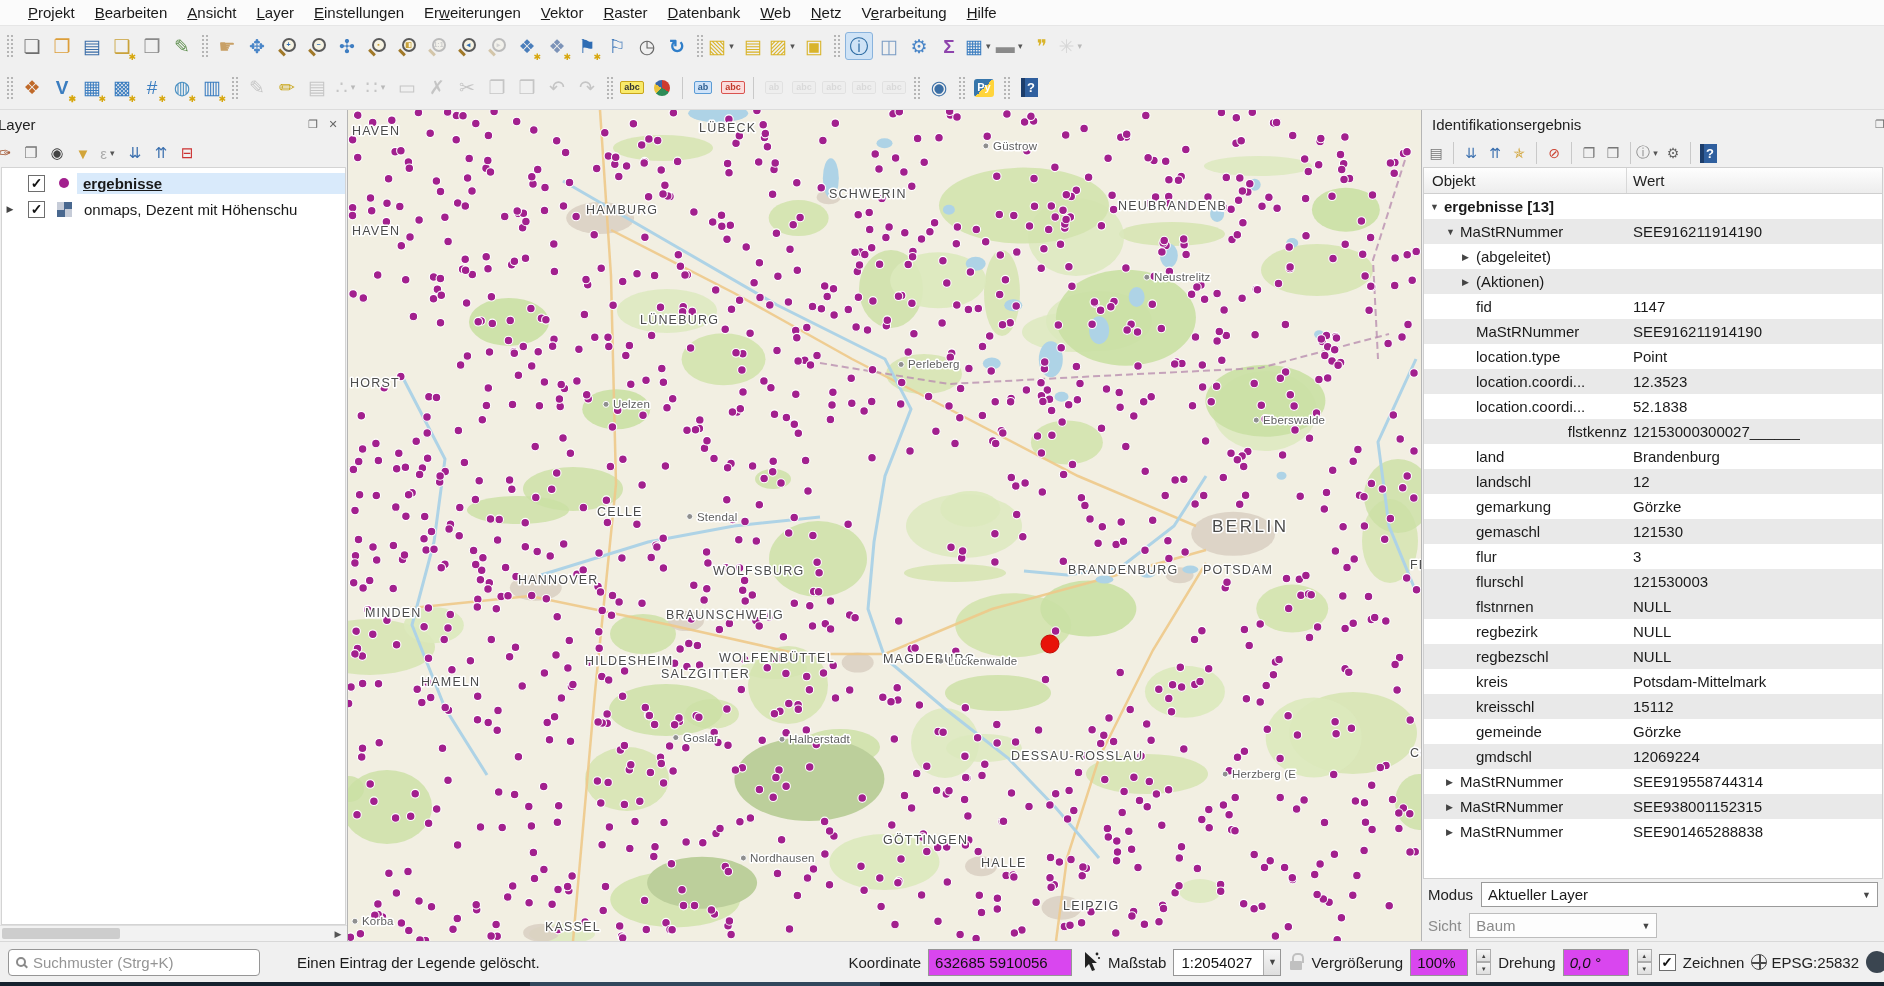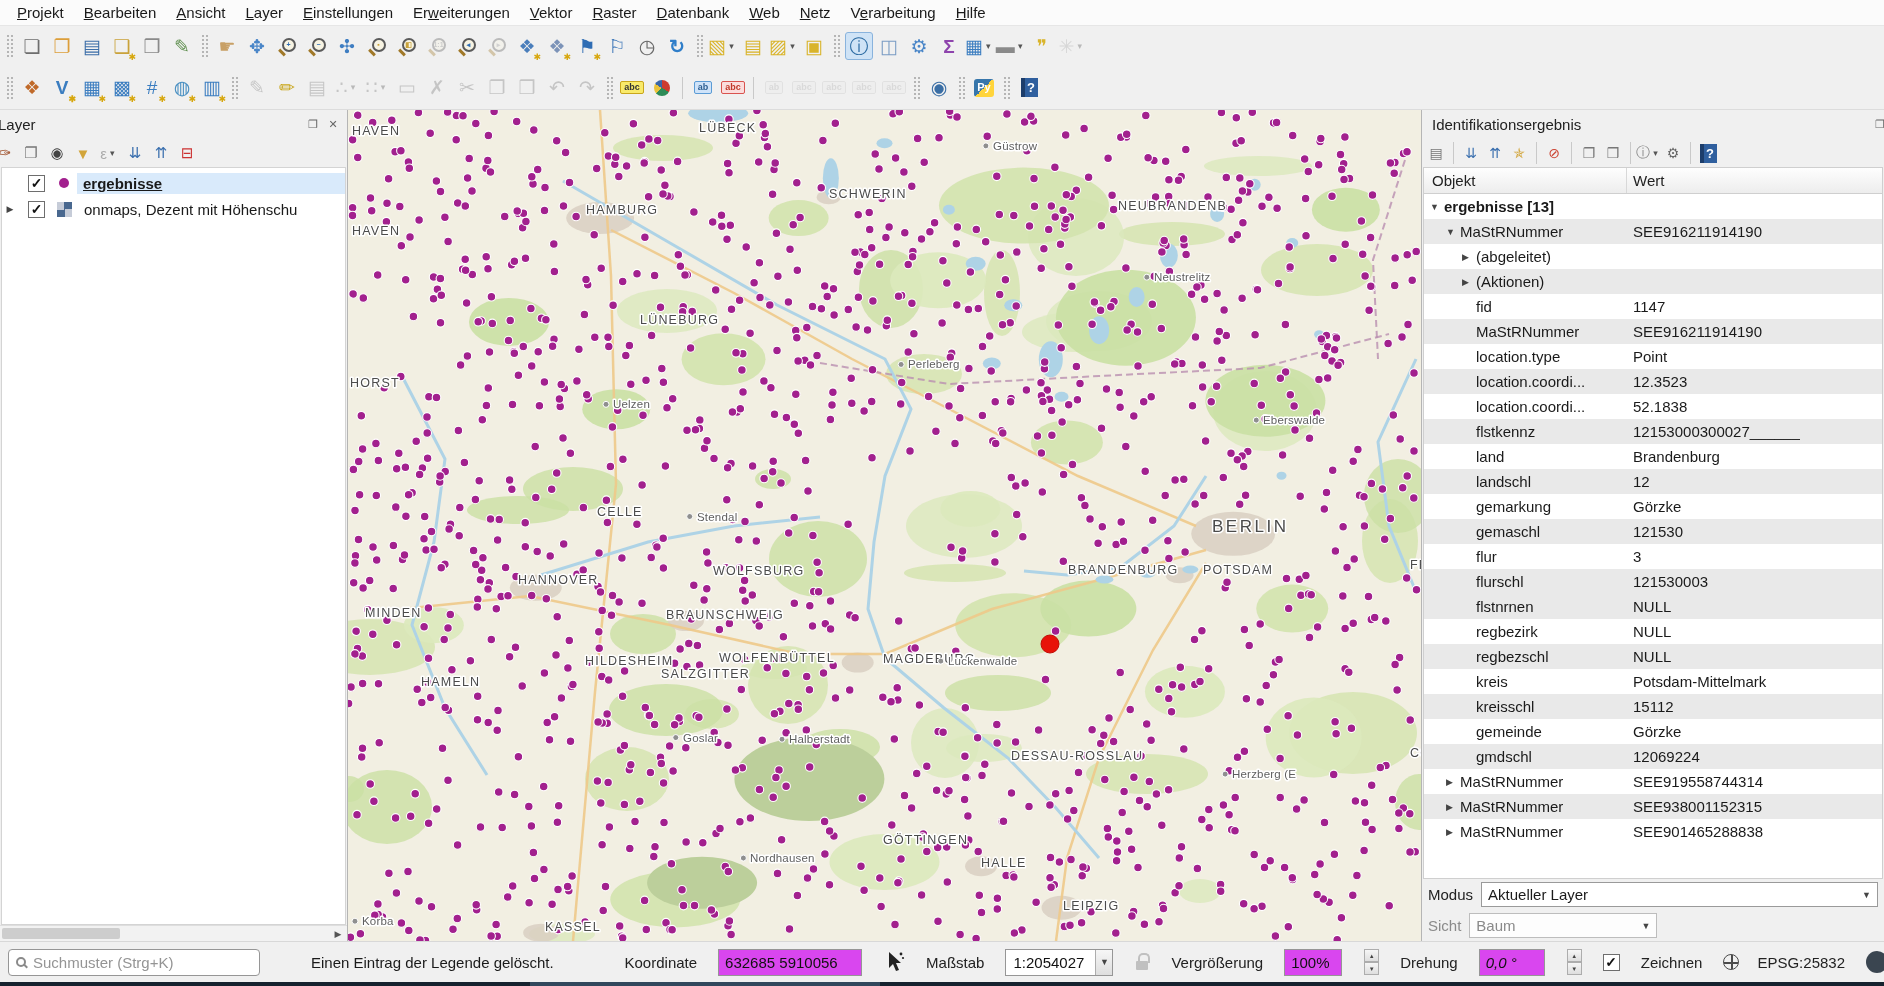--- a/index.html
+++ b/index.html
@@ -1,20 +1,20 @@
 <!DOCTYPE html>
 <html><head>
 <meta charset="utf-8">
 <style>
 *{box-sizing:border-box;margin:0;padding:0}
 html,body{width:1884px;height:986px;overflow:hidden}
 body{font-family:"Liberation Sans",sans-serif;font-size:15px;background:#f0f0f0;color:#1a1a1a}
 #app{position:relative;width:1884px;height:986px;background:#f0f0f0}
 
-#menubar{height:26px;background:#fbfbfb;border-bottom:1px solid #e6e6e6;display:flex;align-items:center;padding-left:7px}
+#menubar{height:26px;background:#fbfbfb;border-bottom:1px solid #e6e6e6;display:flex;align-items:center;padding-left:18px}
 .mitem{padding:3px 10px;white-space:nowrap;cursor:default}
 
 .tbrow{display:flex;align-items:center;background:#f0f0f0;padding:0 2px;overflow:hidden}
 #tb1{height:40px}
 #tb2{height:44px;border-bottom:1px solid #dcdcdc}
 .tbi{min-width:28px;height:28px;display:inline-flex;align-items:center;justify-content:center;font-size:19px;line-height:1;position:relative;border-radius:3px;margin:0 1px;cursor:default}
 .tbi.b{font-weight:bold}
 .tbi.act{background:#cfe3f6;border:1px solid #89b3dd}
 .tbi.dis{opacity:.35}
 .addstar::after{content:"✱";position:absolute;right:0;bottom:-2px;font-size:9px;color:#d7a70e}
@@ -60,21 +60,21 @@
 .idrow{height:25px;display:flex;align-items:center}
 .idrow.alt{background:#e9e9e9}
 .objcell{width:203px;flex:none;display:flex;align-items:center;overflow:hidden;white-space:nowrap}
 .valcell{flex:1;overflow:hidden;white-space:nowrap;padding-left:6px}
 .ar{width:14px;font-size:9px;color:#444;flex:none}
 .modusrow{height:31px;display:flex;align-items:center;padding:2px 6px;gap:8px;flex:none}
 .combo{height:25px;background:#fff;border:1px solid #9a9a9a;display:flex;align-items:center;padding:0 6px;gap:6px}
 .combo .ca{margin-left:auto;font-size:9px;color:#444}
 .combo.grayed{color:#8a8a8a;border-color:#bdbdbd;background:#fdfdfd}
 
-#statusbar{height:41px;background:#f0f0f0;border-top:1px solid #d8d8d8;display:flex;align-items:center;padding:0 8px;gap:21px;white-space:nowrap}
+#statusbar{height:41px;background:#f0f0f0;border-top:1px solid #d8d8d8;display:flex;align-items:center;padding:0 8px;gap:7px;white-space:nowrap}
 .sbox{height:27px;background:#fff;border:1px solid #969696;display:flex;align-items:center;padding:0 7px;color:#111}
 #searchbox{width:252px;border-radius:4px;color:#949494;gap:7px}
 .sglass{width:10px;height:10px;border:2px solid #8a8a8a;border-radius:50%;position:relative;flex:none}
 .sglass::after{content:"";position:absolute;width:5px;height:2px;background:#8a8a8a;right:-4px;bottom:-2px;transform:rotate(45deg)}
 #sbmsg{margin-left:30px;flex:1;overflow:hidden}
 .sblabel{color:#222}
 input.sfield{height:27px;background:#d946ef;border:1px solid #969696;padding:0 6px;font-family:"Liberation Sans",sans-serif;font-size:15px;color:#111}
 .spin{display:inline-flex;flex-direction:column;width:15px;height:26px;margin-left:1px}
 .spin span{flex:1;font-size:6px;color:#444;display:flex;align-items:center;justify-content:center;background:linear-gradient(#f6f6f6,#dedede);border:1px solid #adadad}
 .cabtn{width:17px;height:25px;display:flex;align-items:center;justify-content:center;font-size:9px;color:#444;background:linear-gradient(#f6f6f6,#dedede);border-left:1px solid #adadad}
@@ -1909,21 +1909,21 @@
             </div>
             <div class="valcell">12.3523</div>
           </div>
           <div class="idrow">
             <div class="objcell" style="padding-left: 52px;">
               <span>location.coordi...</span>
             </div>
             <div class="valcell">52.1838</div>
           </div>
           <div class="idrow alt">
-            <div class="objcell" style="padding-left: 52px;">
+            <div class="objcell" style="padding-left: 52px; justify-content: flex-end;">
               <span>flstkennz</span>
             </div>
             <div class="valcell">12153000300027______</div>
           </div>
           <div class="idrow">
             <div class="objcell" style="padding-left: 52px;">
               <span>land</span>
             </div>
             <div class="valcell">Brandenburg</div>
           </div>

